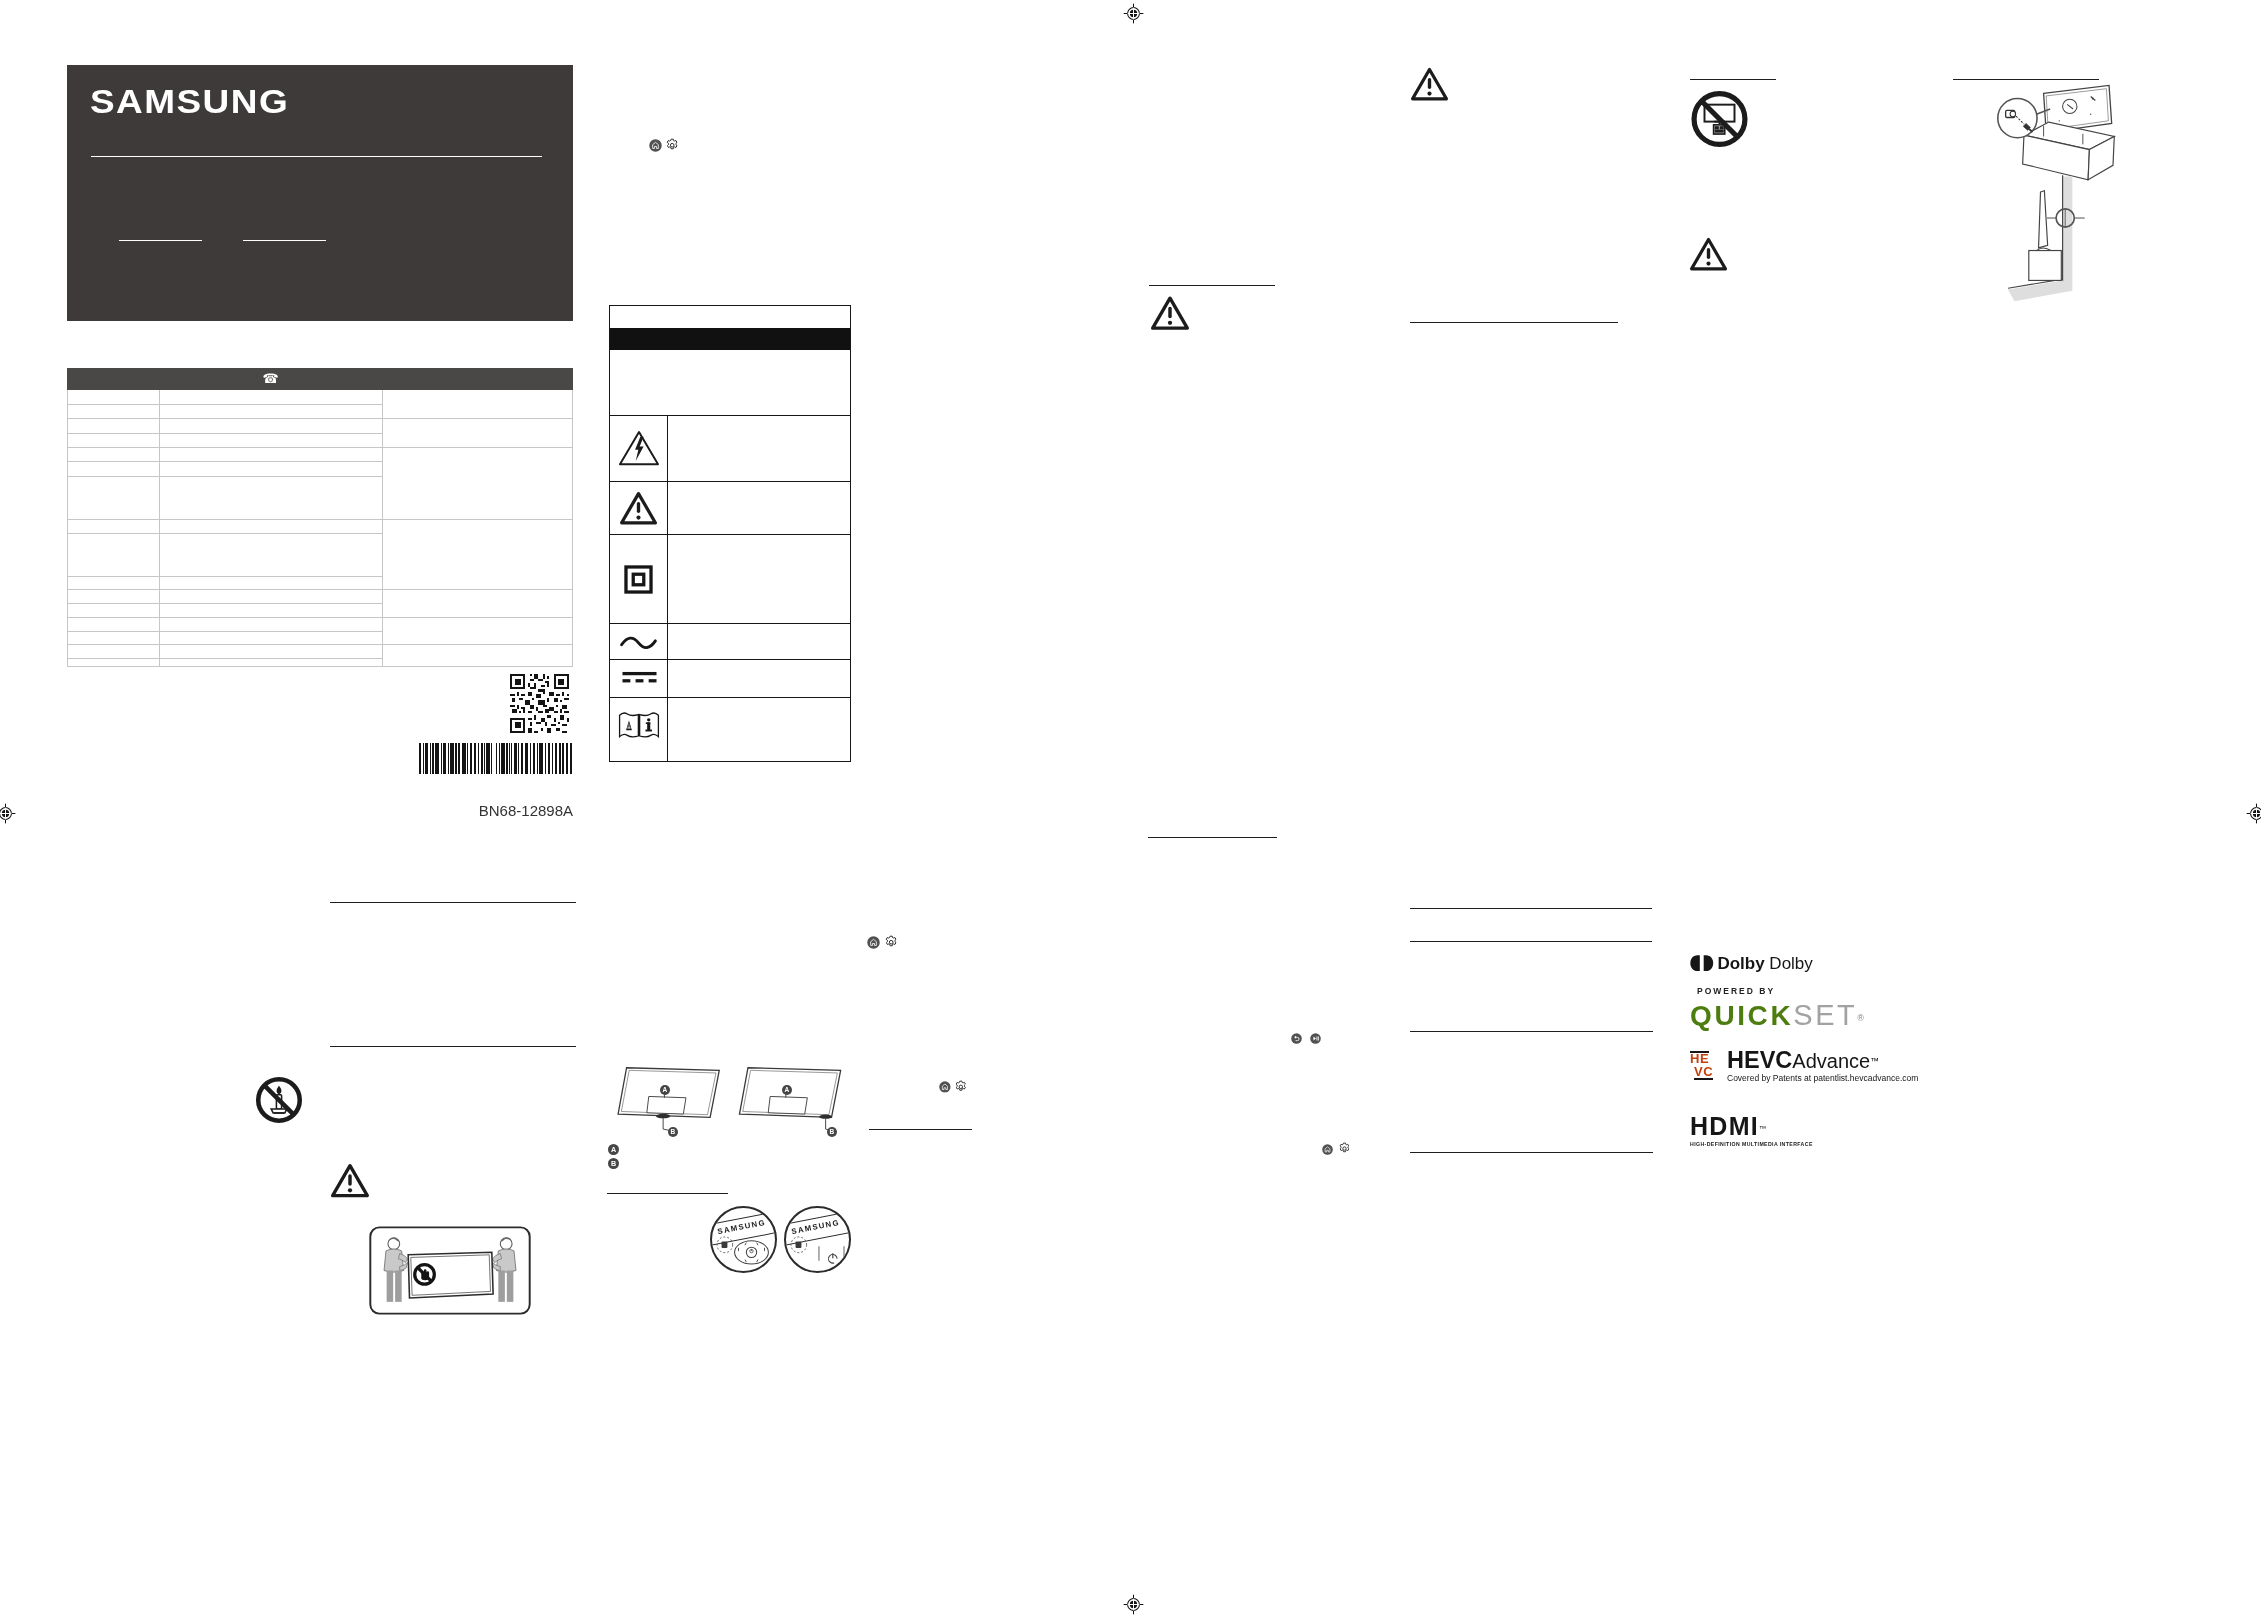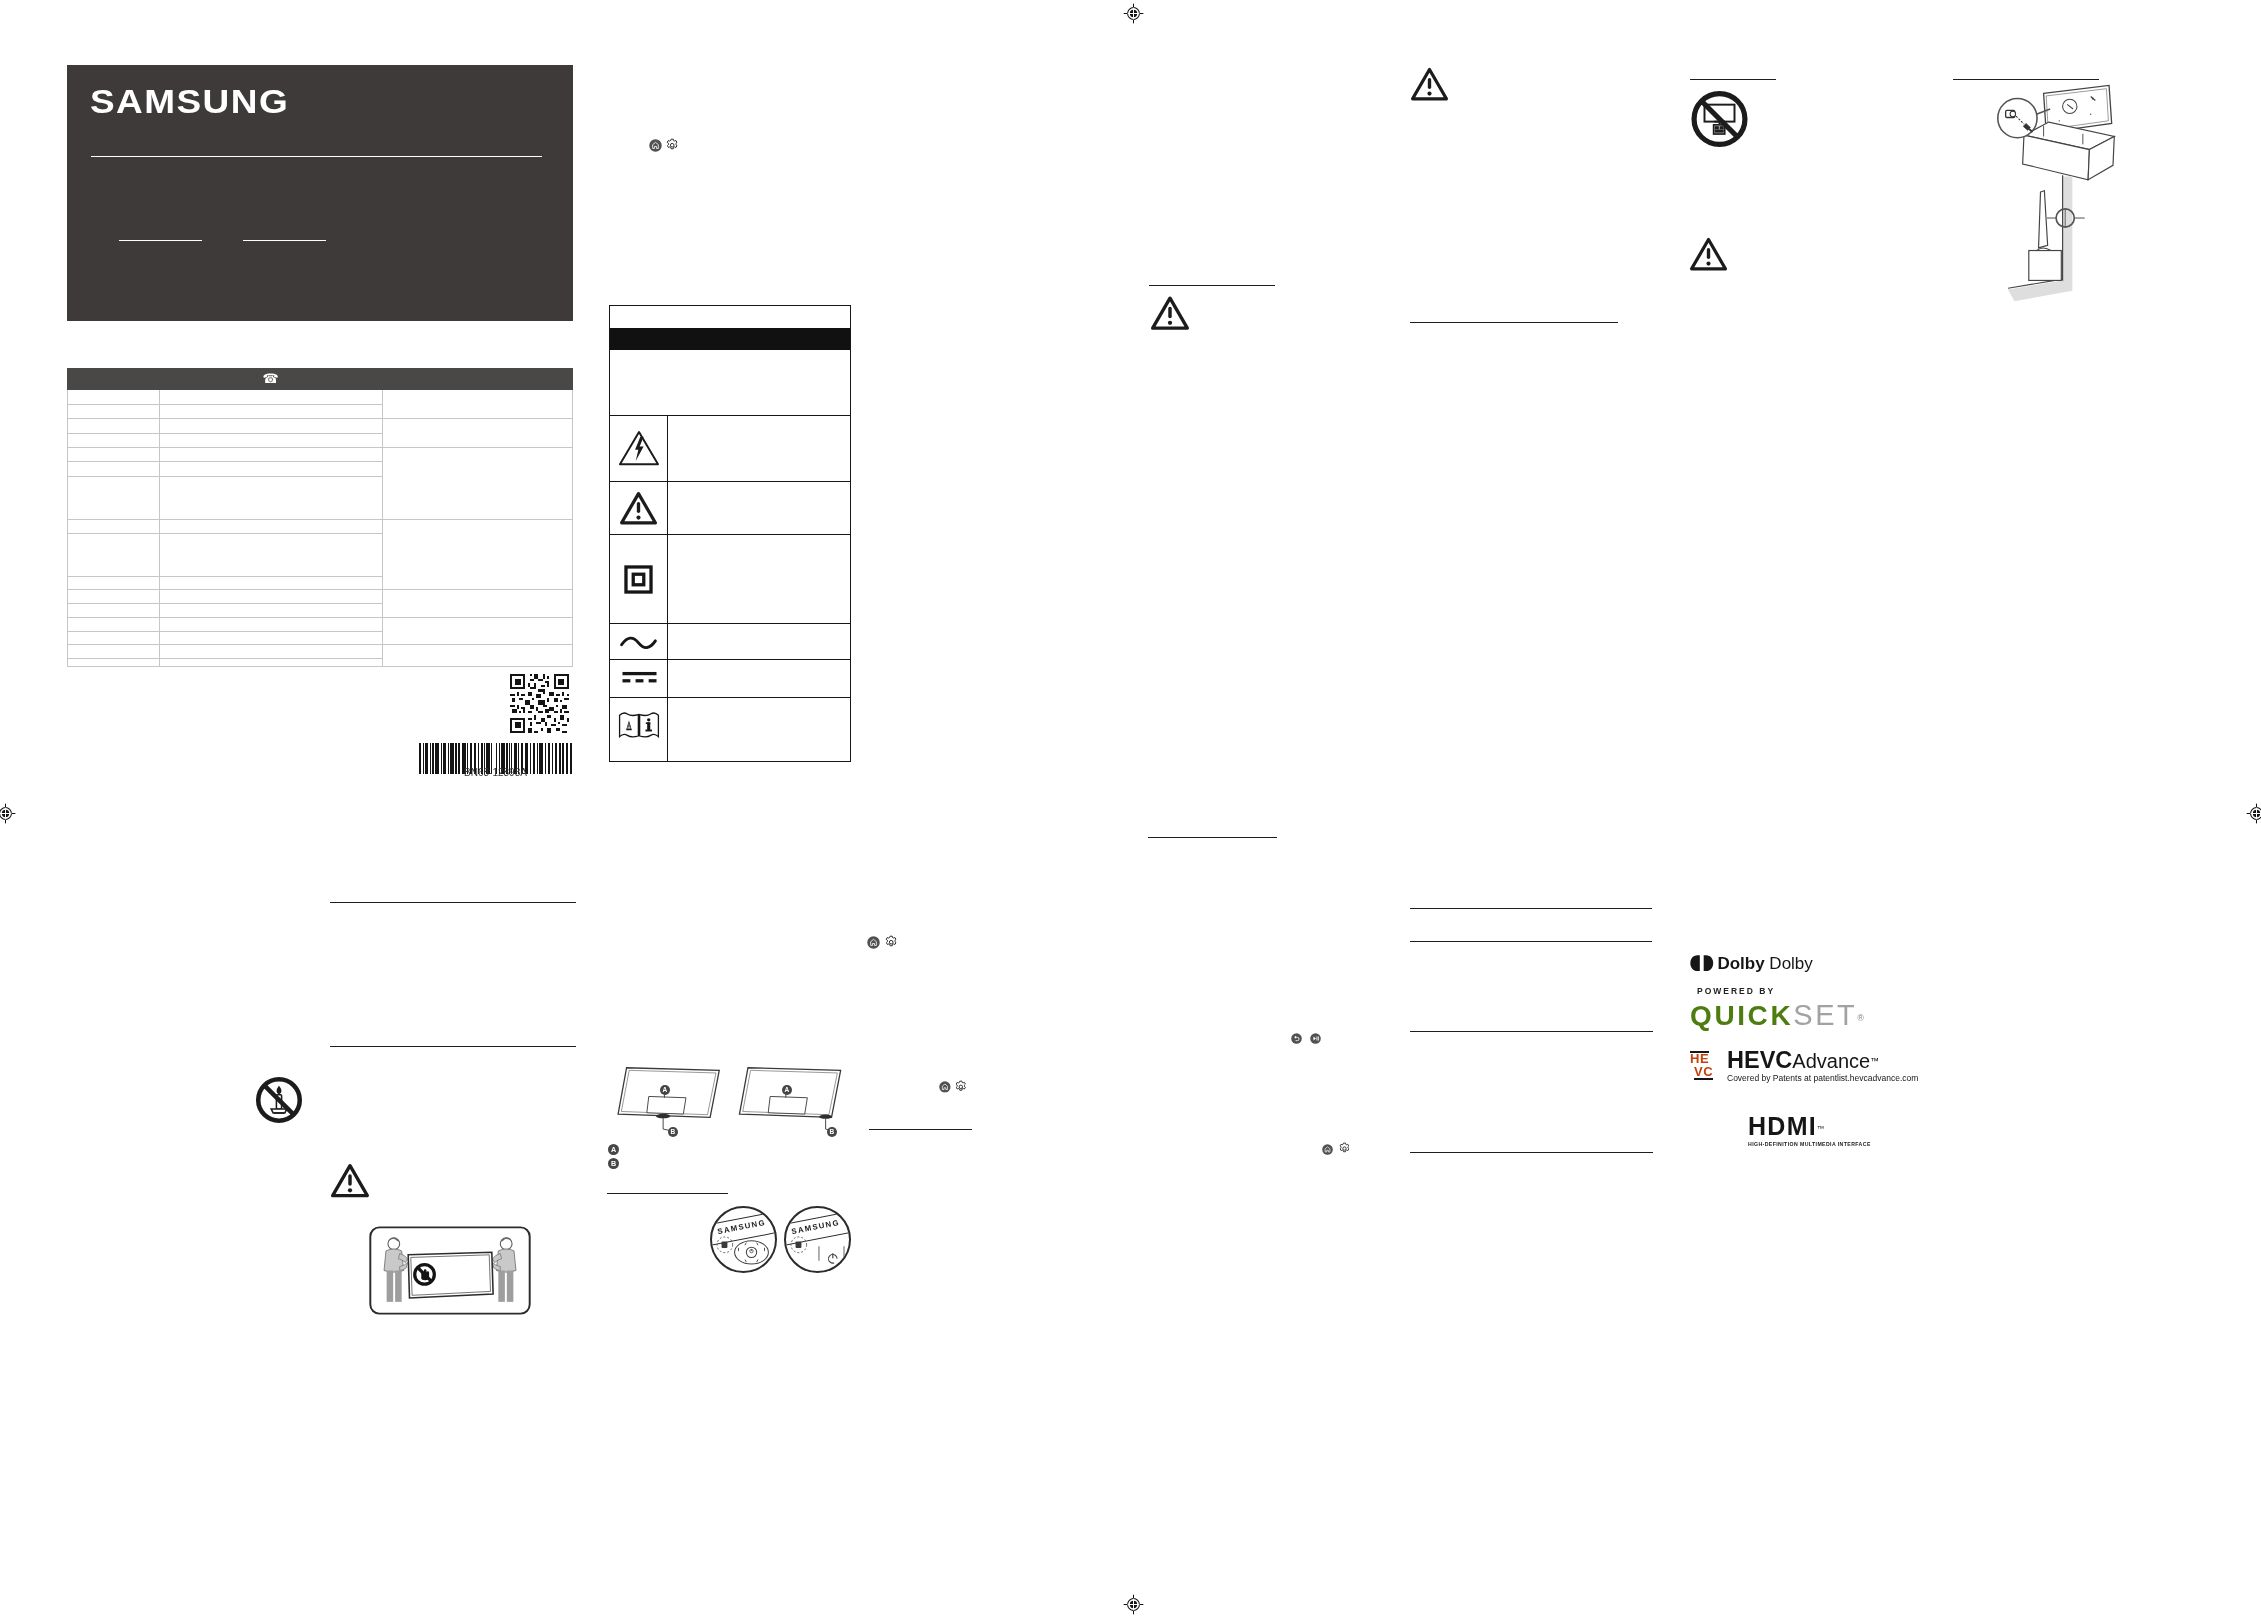--- a/index.html
+++ b/index.html
@@ -243,21 +243,21 @@
       <rect x="195" width="2" height="48"></rect>
         <rect x="200" width="3" height="48"></rect>
         <rect x="206" width="2" height="48"></rect>
         <rect x="211" width="4" height="48"></rect>
       <rect x="218" width="2" height="48"></rect>
         <rect x="222" width="3" height="48"></rect>
         <rect x="228" width="4" height="48"></rect>
         <rect x="234" width="4" height="48"></rect>
     </g>
   </svg>
-  <div class="abs" style="left:418px;top:767px;width:155px;text-align:center;font-size:10px;color:#333">BN68-12898A</div>
+  <div class="abs" style="left:418px;top:802px;width:155px;text-align:right;font-size:15px;color:#333">BN68-12898A</div>
 
   <div class="rule" style="left:330px;top:902px;width:246px"></div>
   <div class="rule" style="left:330px;top:1046px;width:246px"></div>
 
   <svg class="abs" style="left:255px;top:1074px" width="48" height="52" viewBox="0 0 74 80">
     <circle cx="37" cy="40" r="32" fill="none" stroke="#1c1c1c" stroke-width="7"></circle>
     <g stroke="#1c1c1c" fill="none" stroke-width="2.4">
       <rect x="33" y="32" width="8" height="22" rx="1.5"></rect>
       <path d="M37 20 c-4 5 -3 9 0 10 c3 -1 4 -5 0 -10 Z" fill="#1c1c1c"></path>
       <path d="M25 54 h24 l-3 6 h-18 Z" fill="#fff"></path>
@@ -505,21 +505,21 @@
     <div class="abs" style="left:0;top:1.3px;width:30px;font-size:13px;font-weight:800;line-height:0.95;color:#c2410c;letter-spacing:0.7px">
       <div style="border-top:2.6px solid #161616;display:inline-block">HE</div>
       <div style="border-bottom:2.6px solid #161616;display:inline-block;margin-left:3.9px">VC</div>
     </div>
     <div class="abs" style="left:37px;top:-2.6px;white-space:nowrap">
       <span style="font-size:23.5px;font-weight:800;color:#161616">HEVC</span><span style="font-size:20px;font-weight:300;color:#161616">Advance</span><sup style="font-size:8.5px">™</sup>
       <div style="font-size:8.5px;font-weight:400;color:#161616;margin-top:-1.3px">Covered by Patents at patentlist.hevcadvance.com</div>
     </div>
   </div>
 
-  <div class="abs" style="left:1748px;top:1112px">
+  <div class="abs" style="left:1690px;top:1112px">
     <span style="font-size:25px;font-weight:800;letter-spacing:1.3px;color:#161616">HDMI</span><sup style="font-size:7.2px;color:#161616">™</sup>
     <div class="tiny-caption" style="font-size:5.2px;letter-spacing:0.4px">HIGH-DEFINITION MULTIMEDIA INTERFACE</div>
   </div>
 
   <div class="rule" style="left:1953px;top:79px;width:146px"></div>
 
   <svg class="abs" style="left:1986px;top:84px" width="144" height="105" viewBox="0 0 220 160">
 
     <polygon points="88,14 188,2 192,60 92,74" fill="#fff" stroke="#444" stroke-width="2"></polygon>
     <polygon points="92,18 184,7 187,56 95,69" fill="none" stroke="#444" stroke-width="0.8"></polygon>

